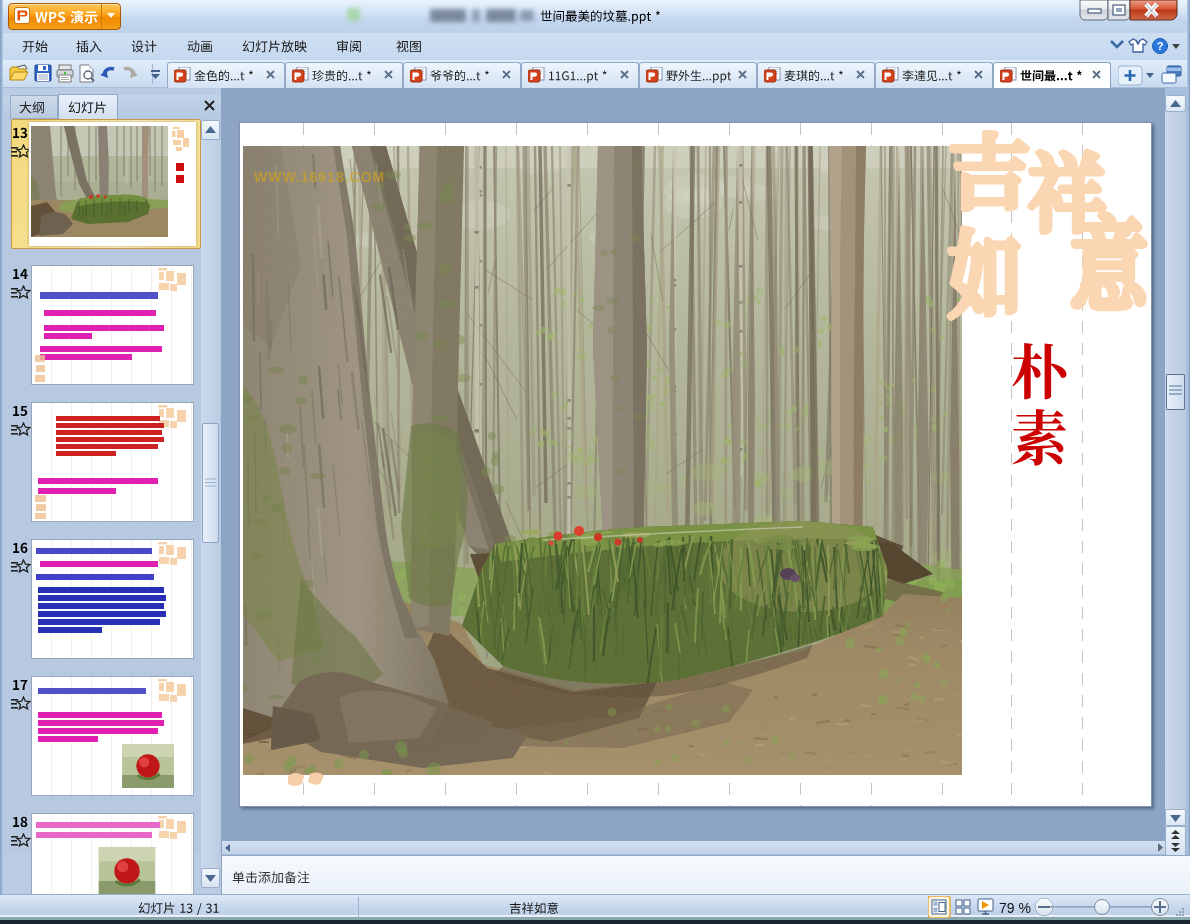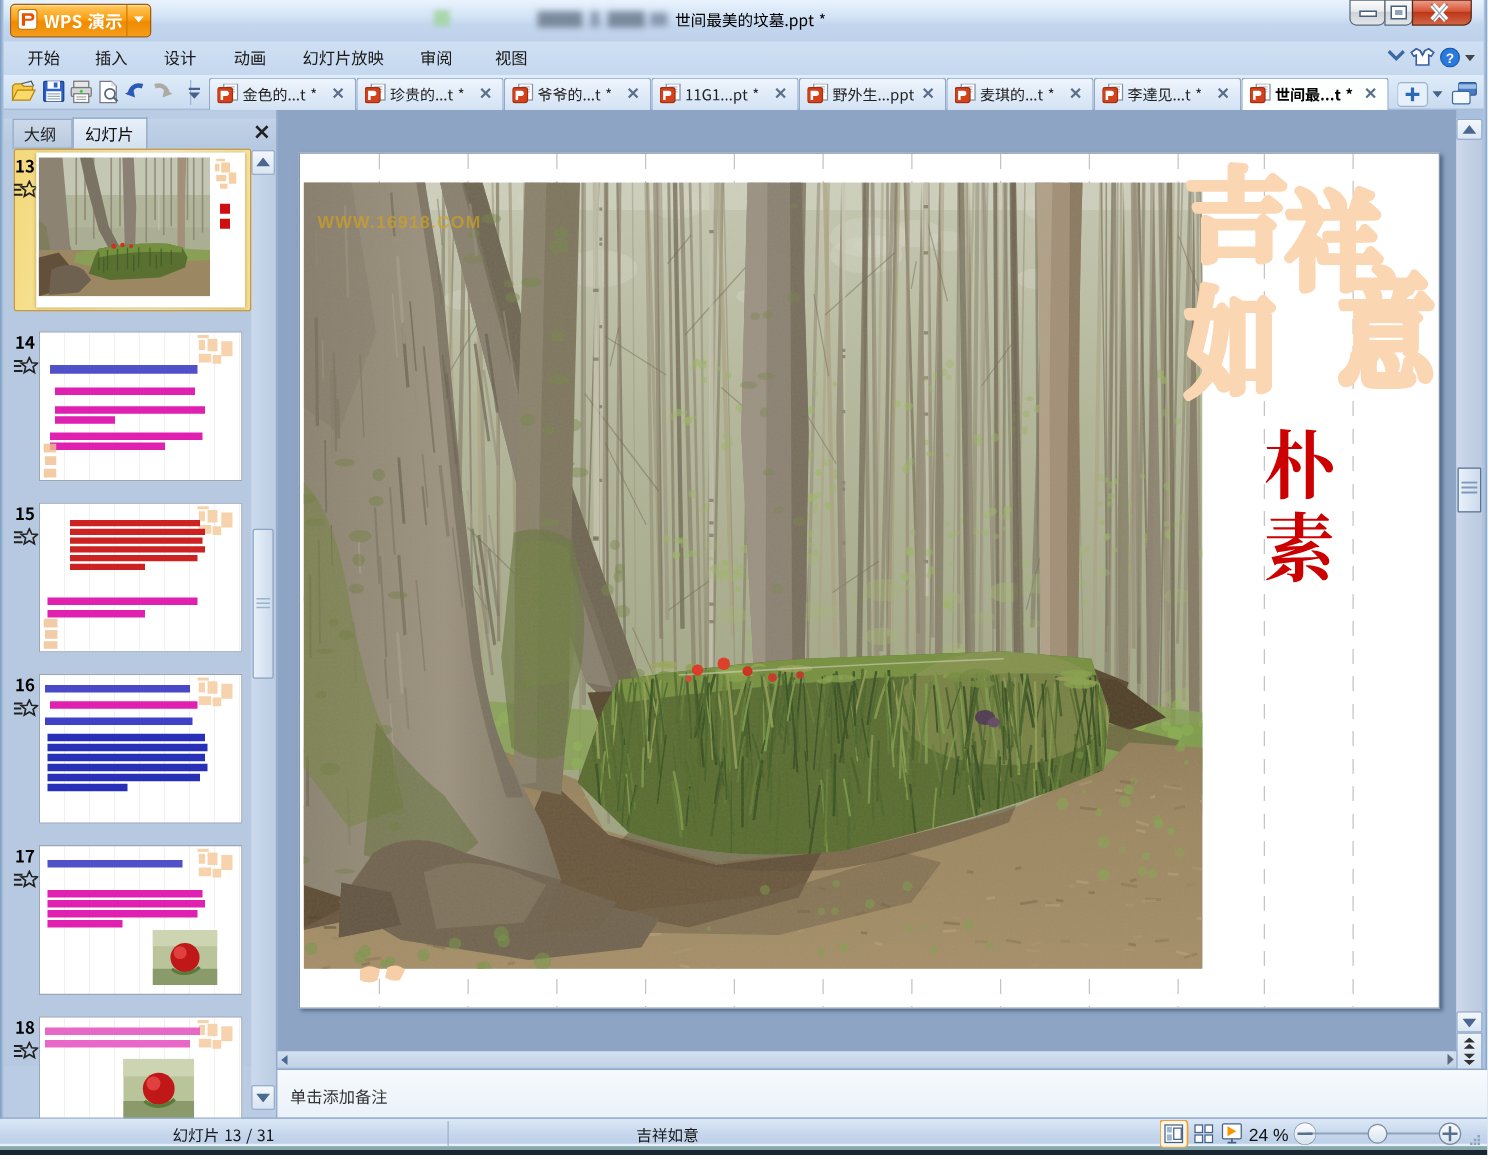--- a/index.html
+++ b/index.html
@@ -1974,21 +1974,21 @@
         <rect x="8" y="0" width="6" height="6"></rect>
         <rect x="0" y="8" width="6" height="6"></rect>
         <rect x="8" y="8" width="6" height="6"></rect>
       </g>
 <g transform="translate(50,3)">
         <rect x="0" y="0" width="15" height="12" rx="1" fill="#fff" stroke="#44618a"></rect>
         <path d="M4 2l7 4-7 4z" fill="#f79500"></path>
         <path d="M7.5 12v3M4 15h7" stroke="#44618a" stroke-width="1.4"></path>
       </g>
 </svg>
-    <div class="abs" style="left:999px;top:900px;font:14px 'Liberation Sans';color:#111">24 %</div>
+    <div class="abs" style="left:999px;top:900px;font:14px 'Liberation Sans';color:#111">79 %</div>
     <svg class="abs" style="left:1034px;top:897px" width="140" height="20">
 <circle cx="10" cy="10" r="8.5" fill="linen" stroke="#7a8ca2"></circle>
       <circle cx="10" cy="10" r="8.5" fill="url(#zg1)"></circle>
 <defs>
         <linearGradient id="zg1" x1="0" y1="0" x2="0" y2="1">
           <stop offset="0" stop-color="#fcfdfe"></stop>
           <stop offset="1" stop-color="#d7e2ee"></stop>
         </linearGradient>
       </defs>
 <rect x="11" y="9" width="115" height="1.6" fill="#8fa3ba"></rect>

